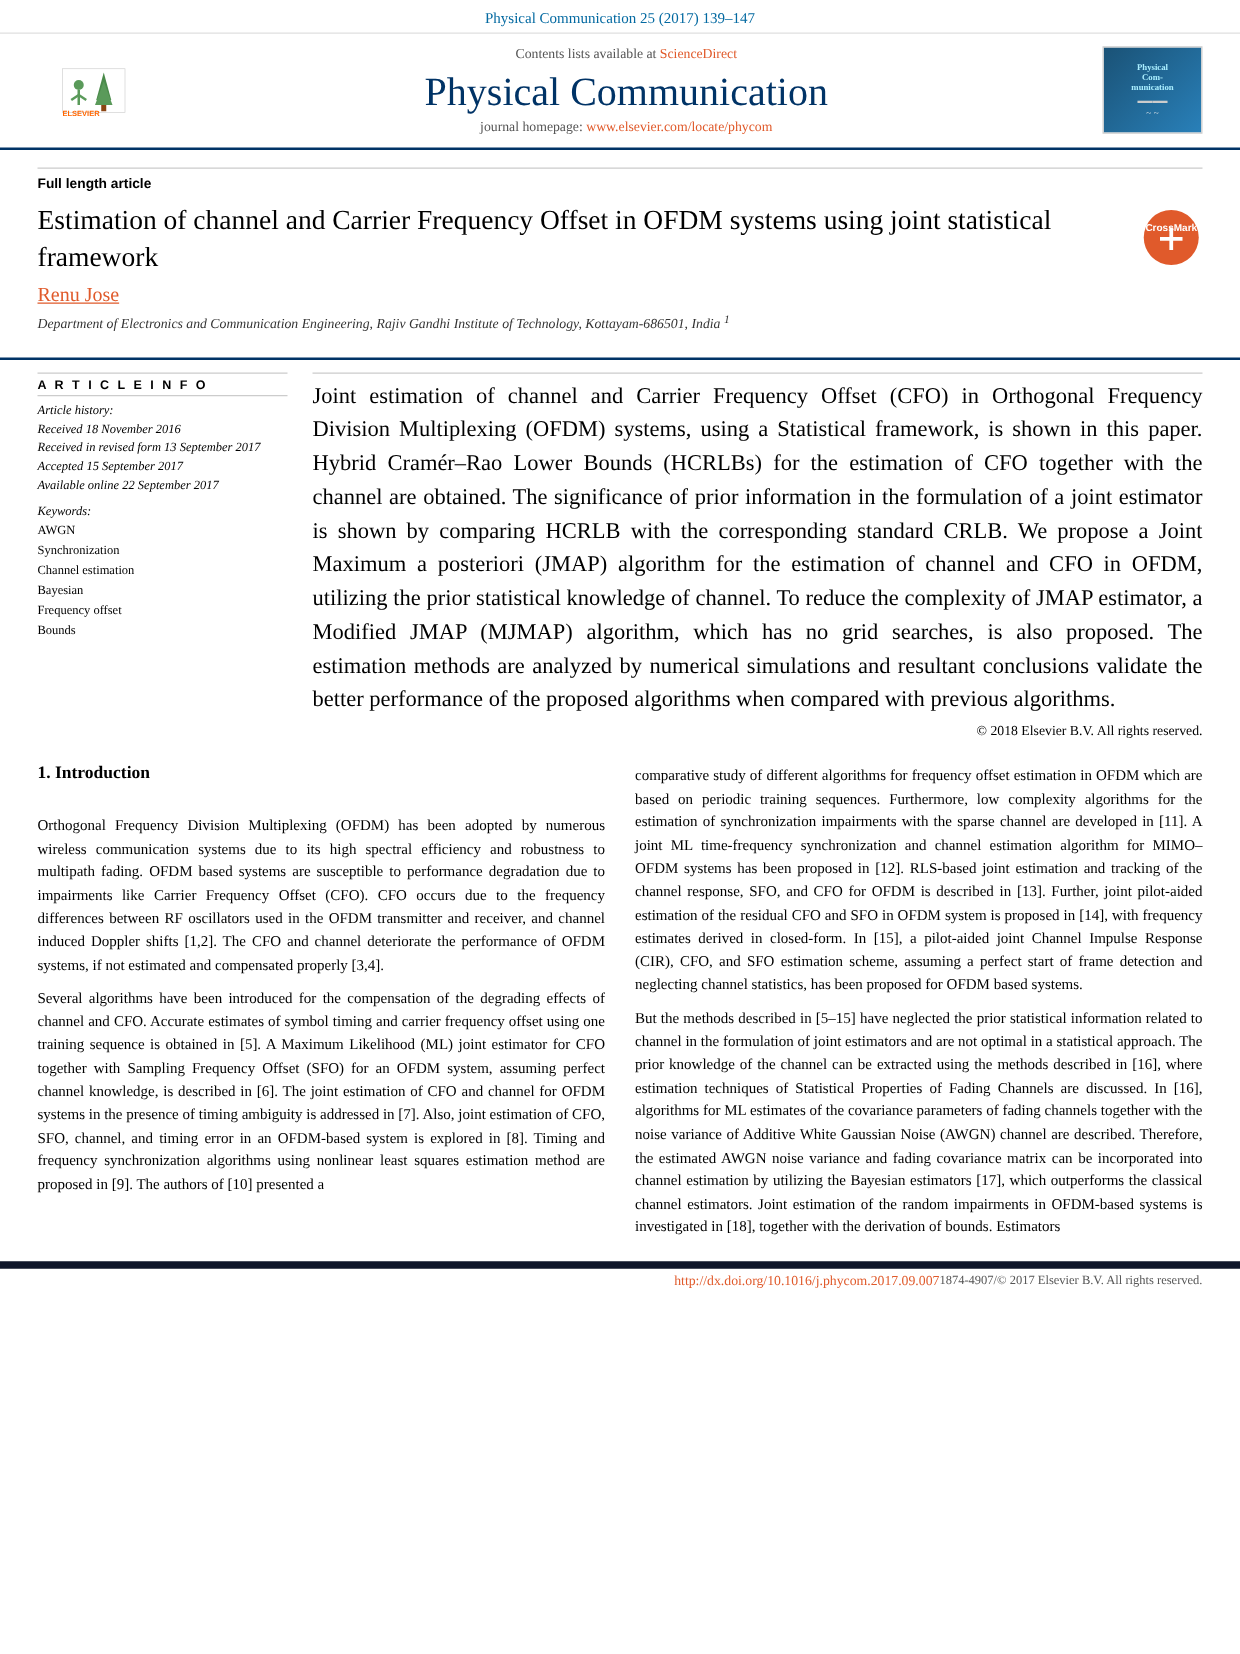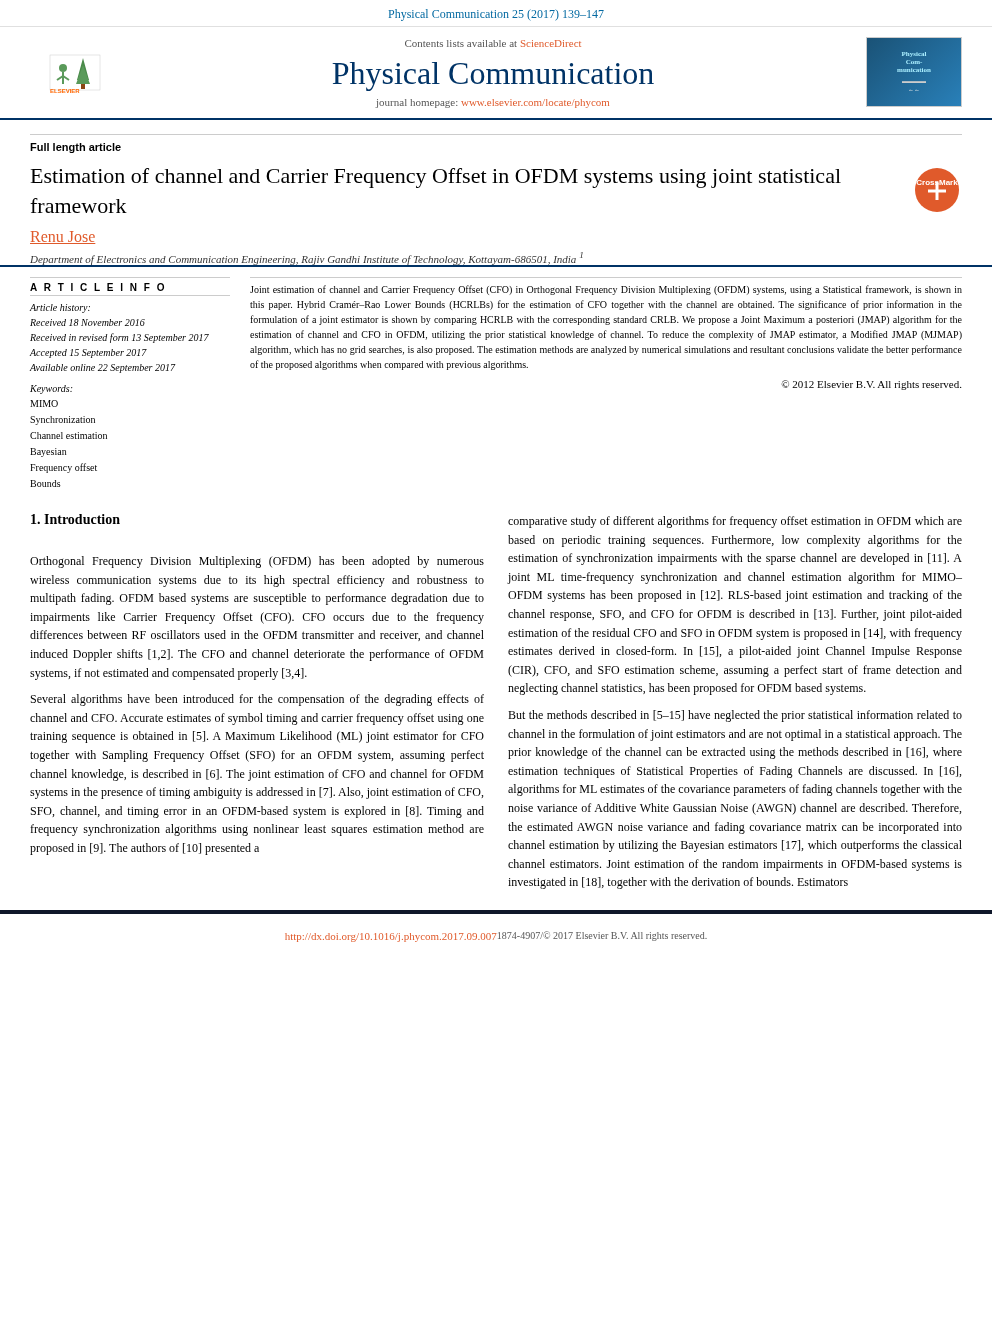--- a/index.html
+++ b/index.html
@@ -66,40 +66,40 @@
     }
     .journal-homepage {
       font-size: 11px;
       color: #555;
     }
     .journal-homepage a {
       color: #e05a2b;
       text-decoration: none;
     }
     .journal-cover {
-      width: 96px;
+      width: 80px;
       height: 70px;
       border: 1px solid #ccc;
       overflow: hidden;
       display: flex;
       align-items: center;
       justify-content: center;
       background: linear-gradient(135deg, #1a5276, #2980b9);
       position: relative;
     }
     .journal-cover-inner {
       color: #fff;
       font-size: 8px;
       text-align: center;
       padding: 4px;
     }
 
     
     .article-content {
-      padding: 14px 30px 0;
+      padding: 14px 30px 20px;
       border-bottom: 2px solid #003366;
     }
     .article-type {
       font-size: 11px;
       font-weight: bold;
       color: #000;
       margin-bottom: 8px;
       font-family: Arial, sans-serif;
       border-top: 1px solid #ccc;
       padding-top: 6px;
@@ -189,21 +189,21 @@
     .keyword-item {
       font-size: 10px;
       line-height: 1.6;
     }
 
     
     .abstract-section {
       border-top: 1px solid #ccc;
     }
     .abstract-text {
-      font-size: 10px;
+      font-size: 18px;
       line-height: 1.5;
       text-align: justify;
       color: #000;
       margin-top: 4px;
     }
     .abstract-copyright {
       font-size: 11px;
       text-align: right;
       margin-top: 6px;
     }
@@ -246,24 +246,24 @@
       color: #000;
       line-height: 1.5;
     }
     .footnote-text a {
       color: #e05a2b;
     }
 
     
     .bottom-footer {
       background: #fff;
-      padding: 16px 30px;
-      border-top: 4px solid #0f172a;
-      display: flex;
-      justify-content: center;
+      padding: 4px 30px;
+      border-top: 6px solid #0f172a;
+      display: flex;
+      justify-content: flex-end;
       align-items: center;
     }
     .doi-link {
       color: #e05a2b;
       font-size: 11px;
       text-decoration: none;
     }
     .footer-issn {
       font-size: 10px;
       color: #555;
@@ -350,32 +350,32 @@
     <div class="article-history">
       <div class="article-history-title">Article history:</div>
       <div class="history-item">Received 18 November 2016</div>
       <div class="history-item">Received in revised form 13 September 2017</div>
       <div class="history-item">Accepted 15 September 2017</div>
       <div class="history-item">Available online 22 September 2017</div>
     </div>
 
     <div class="keywords-label">Keywords:</div>
     <div id="keywords-list">
-        <div class="keyword-item">MIMO</div>
+        <div class="keyword-item">AWGN</div>
         <div class="keyword-item">Synchronization</div>
         <div class="keyword-item">Channel estimation</div>
         <div class="keyword-item">Bayesian</div>
         <div class="keyword-item">Frequency offset</div>
         <div class="keyword-item">Bounds</div>
       </div>
   </div>
 
   <div class="right-col abstract-section">
     <div class="abstract-text">Joint estimation of channel and Carrier Frequency Offset (CFO) in Orthogonal Frequency Division Multiplexing (OFDM) systems, using a Statistical framework, is shown in this paper. Hybrid Cramér–Rao Lower Bounds (HCRLBs) for the estimation of CFO together with the channel are obtained. The significance of prior information in the formulation of a joint estimator is shown by comparing HCRLB with the corresponding standard CRLB. We propose a Joint Maximum a posteriori (JMAP) algorithm for the estimation of channel and CFO in OFDM, utilizing the prior statistical knowledge of channel. To reduce the complexity of JMAP estimator, a Modified JMAP (MJMAP) algorithm, which has no grid searches, is also proposed. The estimation methods are analyzed by numerical simulations and resultant conclusions validate the better performance of the proposed algorithms when compared with previous algorithms.</div>
-    <div class="abstract-copyright">© 2012 Elsevier B.V. All rights reserved.</div>
+    <div class="abstract-copyright">© 2018 Elsevier B.V. All rights reserved.</div>
   </div>
 </div>
 
 <div class="body-content">
   <div class="two-col-body">
 
     <div class="body-col">
       <div class="section-title">
         <span>1. </span>
         <span>Introduction</span>

